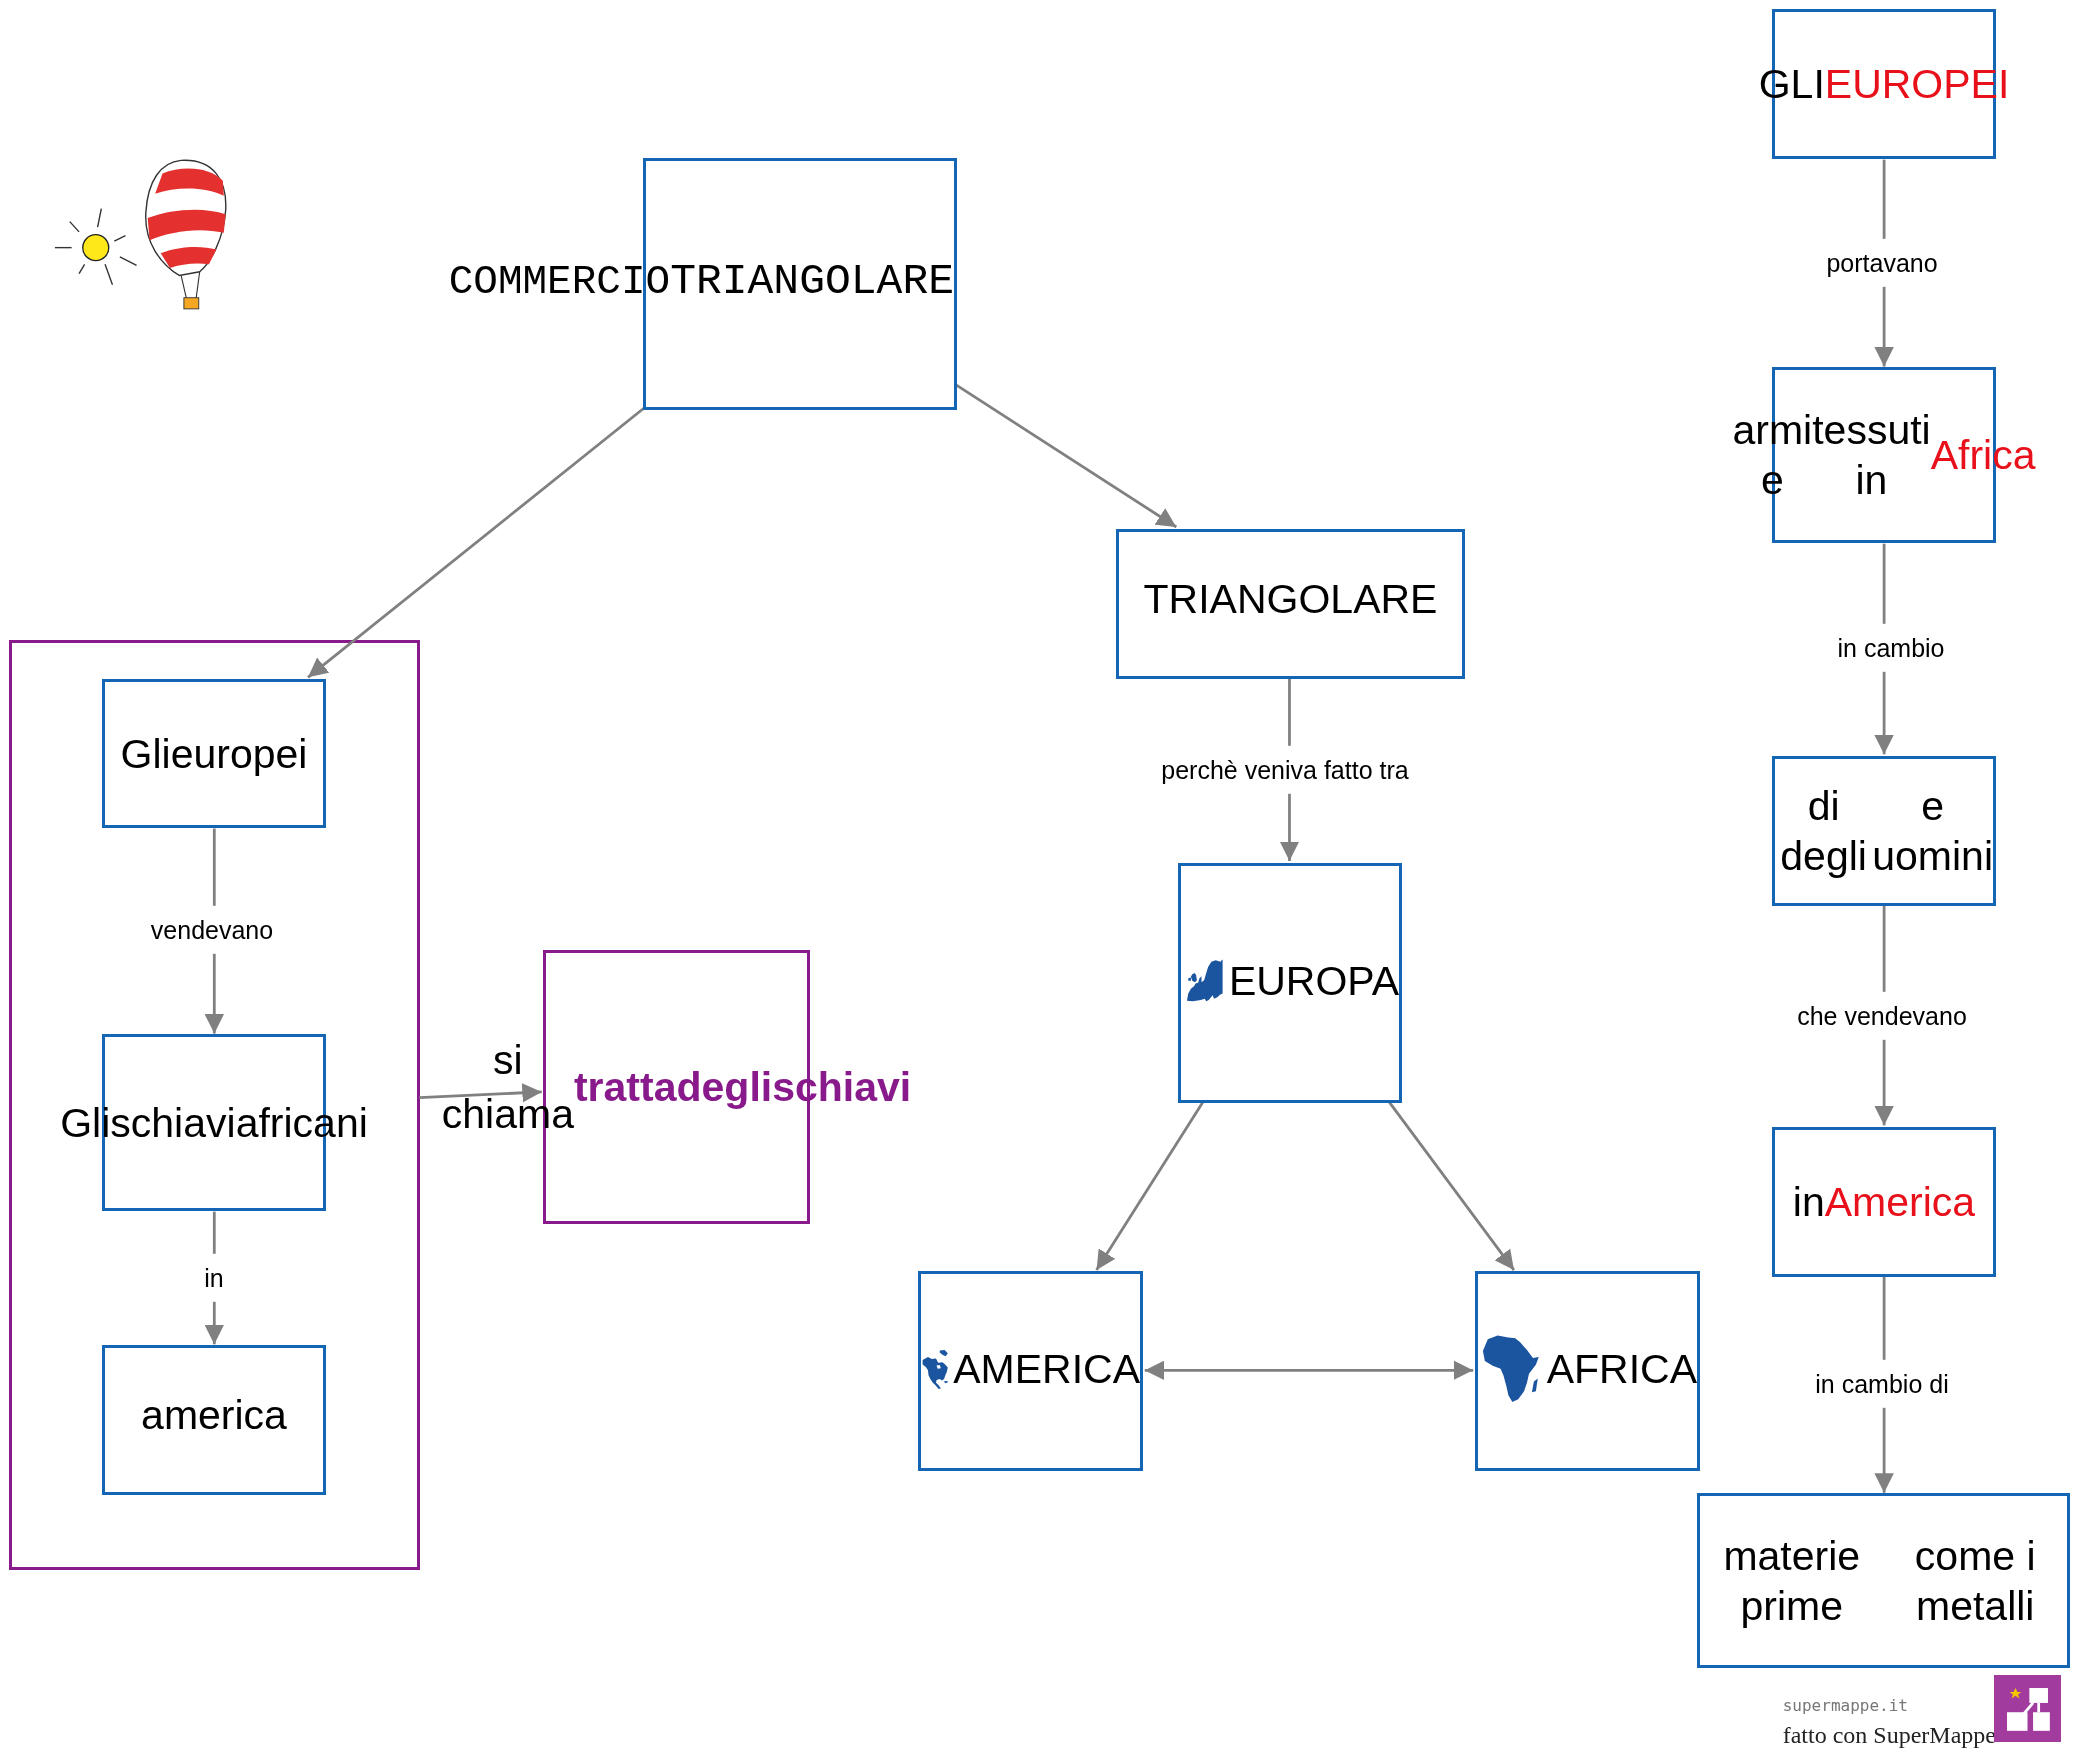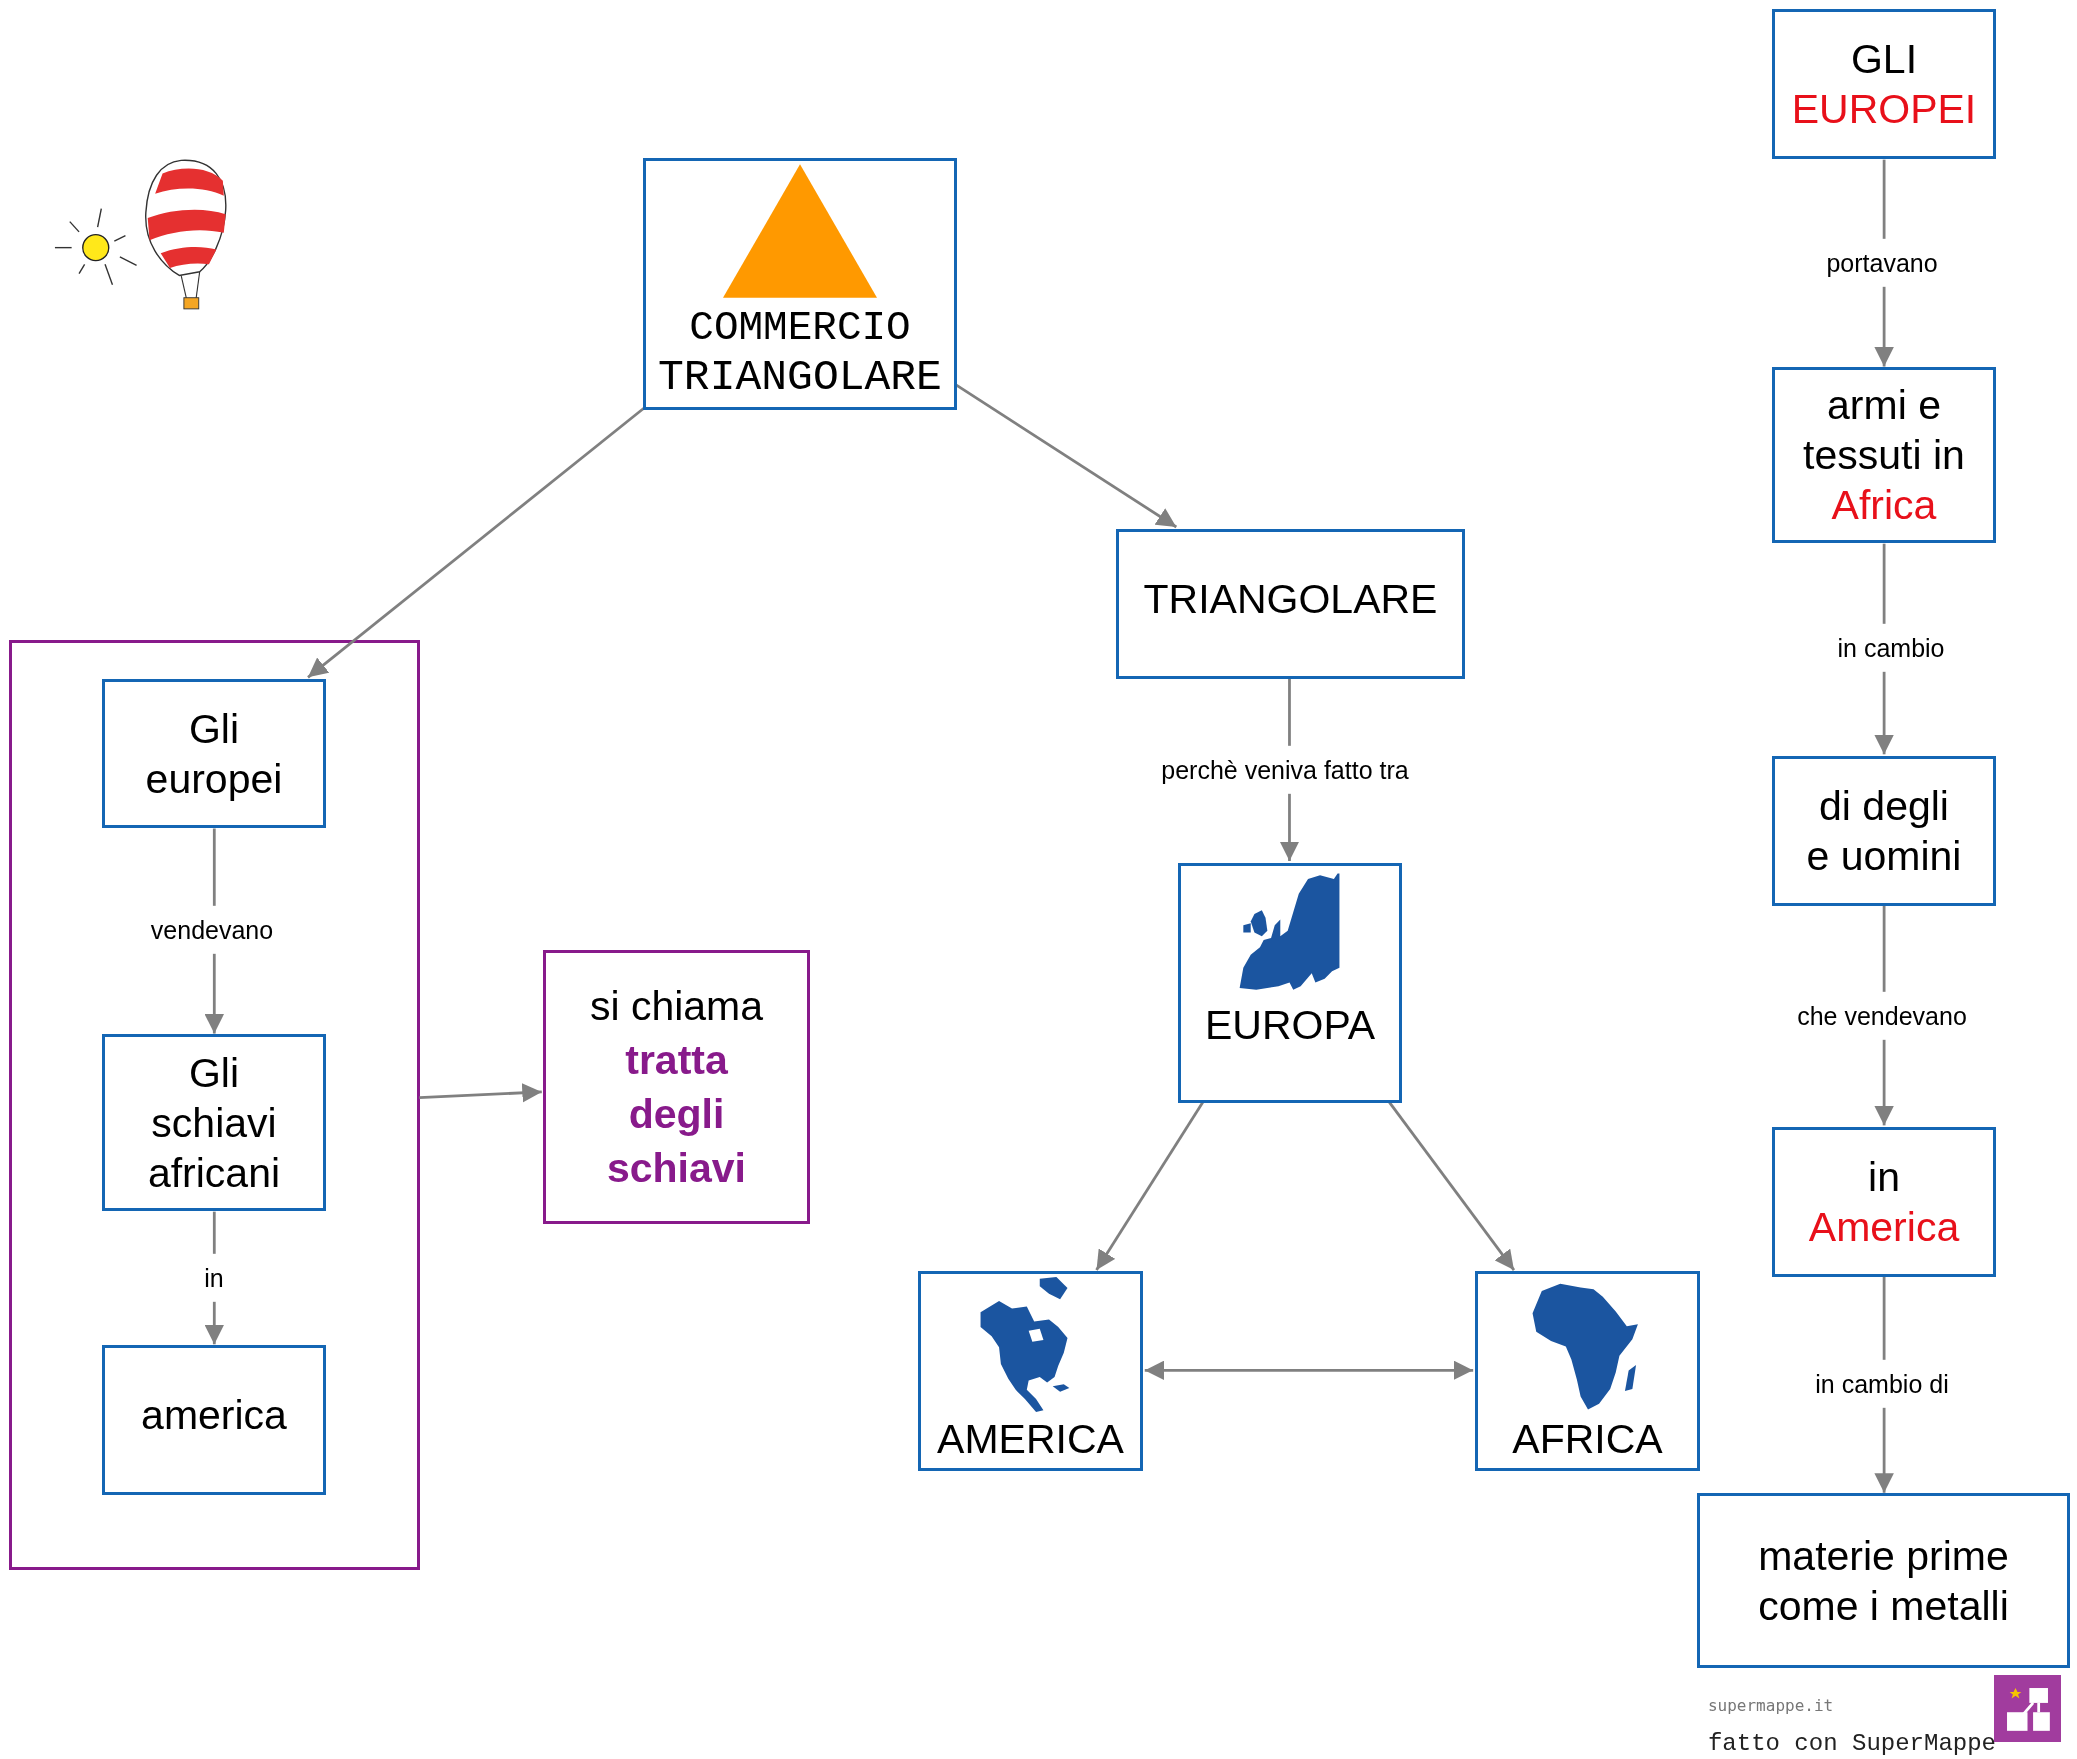--- a/index.html
+++ b/index.html
@@ -1,31 +1,31 @@
 <!DOCTYPE html>
 <html style="font-size:15px"><head>
 <meta charset="utf-8">
 <style>
   html, body { margin: 0; padding: 0; background: #ffffff; }
   body { width: 2078px; height: 1760px; position: relative; overflow: hidden;
          font-family: "Liberation Sans", sans-serif; color: #000; }
   #edges { position: absolute; left: 0; top: 0; width: 2078px; height: 1760px; z-index: 1; }
   .node { position: absolute; box-sizing: border-box; border: 3.7px solid #1466b4; background: #fff;
-          display: flex; flex-direction: column; align-items: center; justify-content: center;
+          display: flex; flex-direction: row; align-items: center; justify-content: center;
           text-align: center; z-index: 2; font-size: 41px; line-height: 50px; }
   .group { position: absolute; box-sizing: border-box; border: 3.7px solid #881a8b; z-index: 0; }
   .purple-node { border-color: #881a8b; }
   .edge-label { position: absolute; background: #fff; z-index: 3; font-size: 25px; line-height: 41px;
                 white-space: nowrap; transform: translate(-50%, -50%); padding: 3.7px 1.9px; }
   .red { color: #e8101a; }
   .pbold { color: #881a8b; font-weight: bold; }
   .map { display: block; }
   .footer { position: absolute; right: 82px; top: 1696px; z-index: 2; }
   .footer .small { font-family: "DejaVu Sans Mono", monospace; font-size: 16px; color: #777; }
-  .footer .big { font-family: Liberation Mono, monospace; font-size: 24px; color: #222; margin-top: 15px; }
+  .footer .big { font-family: Liberation Serif, serif; font-size: 24px; color: #222; margin-top: 7px; }
   .logo { position: absolute; left: 1994px; top: 1675px; width: 67px; height: 67px; background: #a13c9e; z-index: 2; }
   .balloon { position: absolute; left: 51px; top: 153px; width: 186px; height: 167px; z-index: 2; }
 </style>
 </head>
 <body>
 
 <svg id="edges" viewBox="0 0 2240 1897">
   <defs>
     <marker id="ah" viewBox="0 0 10 10" refX="10" refY="5" markerWidth="7" markerHeight="7" orient="auto-start-reverse">
       <path d="M0,0 L10,5 L0,10 z" fill="#808080"></path>

